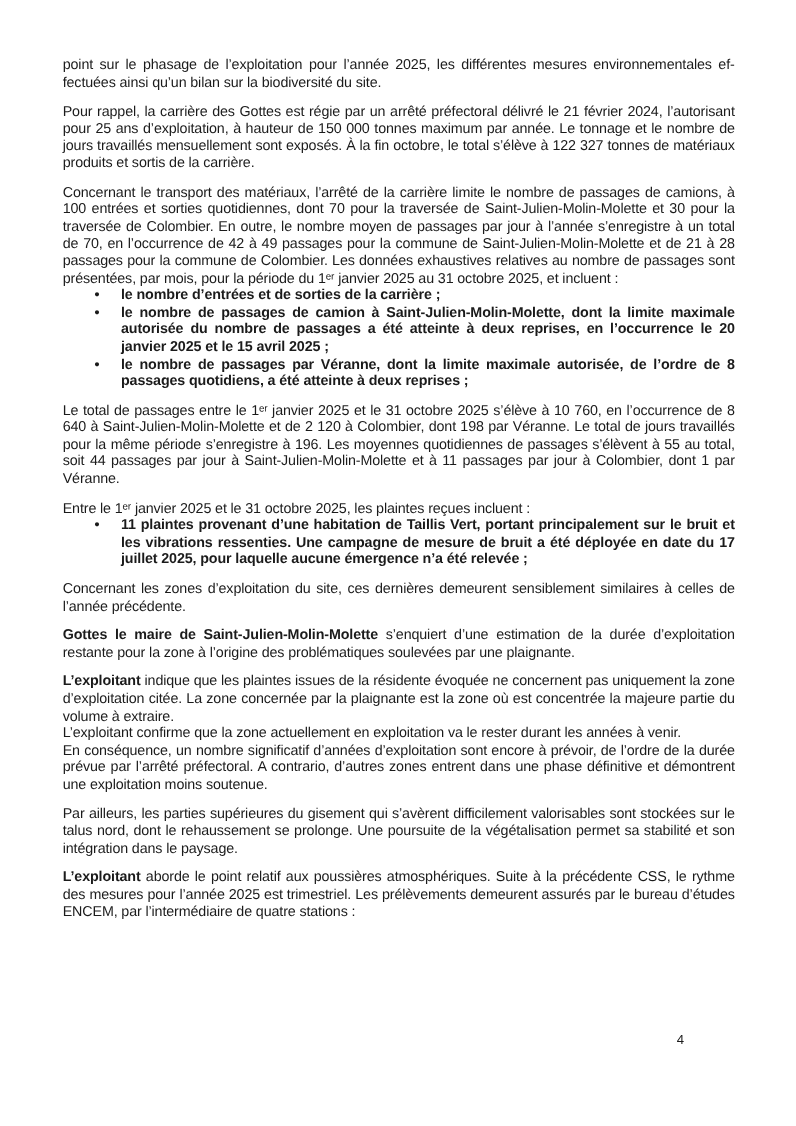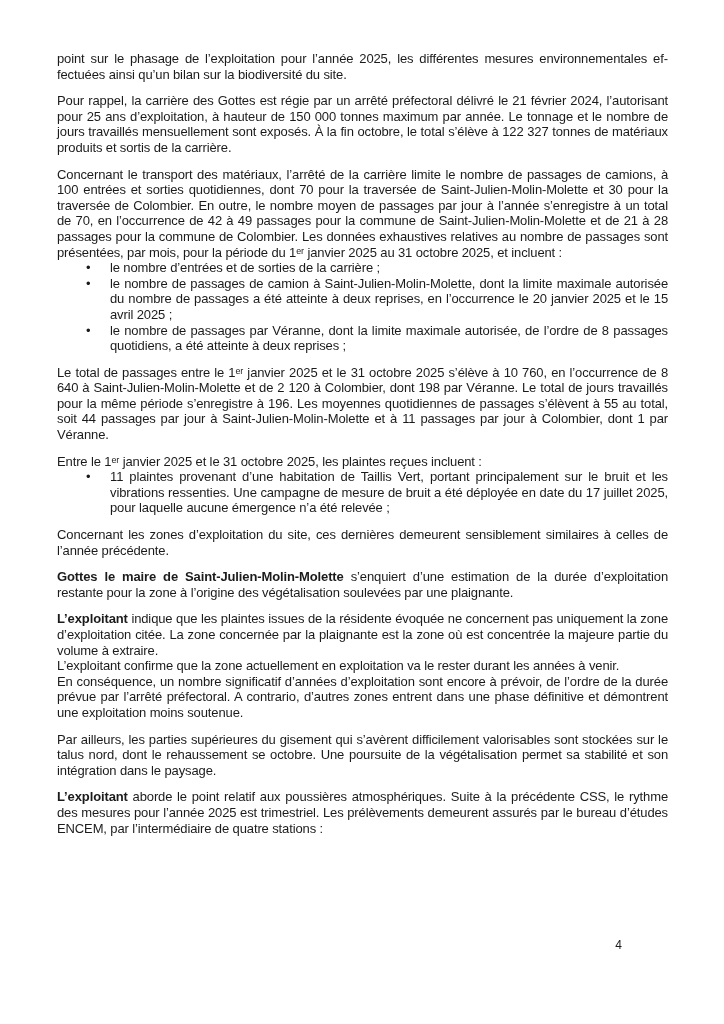--- a/index.html
+++ b/index.html
@@ -34,20 +34,21 @@
   }
   ul.bullets {
     list-style: none;
     margin: 0 0 11px 0;
     padding: 0;
   }
   ul.bullets li {
     position: relative;
     padding-left: 53px;
     text-align: justify;
+    font-weight: bold;
   }
   ul.bullets li::before {
     content: "\2022";
     position: absolute;
     left: 29px;
     top: 0;
   }
   .footer {
     position: absolute;
     left: 0;
@@ -78,30 +79,30 @@
   <p>Le total de passages entre le 1ᵉʳ janvier 2025 et le 31 octobre 2025 s’élève à 10 760, en l’occurrence de 8 640 à Saint-Julien-Molin-Molette et de 2 120 à Colombier, dont 198 par Véranne. Le total de jours tra­vaillés pour la même période s’enregistre à 196. Les moyennes quotidiennes de passages s’élèvent à 55 au total, soit 44 passages par jour à Saint-Julien-Molin-Molette et à 11 passages par jour à Colombier, dont 1 par Véranne.</p>
 
   <p class="tight">Entre le 1ᵉʳ janvier 2025 et le 31 octobre 2025, les plaintes reçues incluent&nbsp;:</p>
   <ul class="bullets">
     <li>11 plaintes provenant d’une habitation de Taillis Vert, portant principalement sur le bruit et les vibrations ressenties. Une campagne de mesure de bruit a été déployée en date du 17 juillet 2025, pour laquelle aucune émergence n’a été relevée&nbsp;;</li>
   </ul>
 
   <p>Concernant les zones d’exploitation du site, ces dernières demeurent sensiblement similaires à celles de l’année précédente.</p>
 
   <p>
-    <span class="b">Gottes le maire de Saint-Julien-Molin-Molette</span><span> s’enquiert d’une estimation de la durée d’exploitation restante pour la zone à l’origine des végétalisation soulevées par une plaignante.</span>
+    <span class="b">Gottes le maire de Saint-Julien-Molin-Molette</span><span> s’enquiert d’une estimation de la durée d’exploitation restante pour la zone à l’origine des problématiques soulevées par une plaignante.</span>
   </p>
 
   <p class="tight">
     <span class="b">L’exploitant</span><span> indique que les plaintes issues de la résidente évoquée ne concernent pas uniquement la zone d’exploitation citée. La zone concernée par la plaignante est la zone où est concentrée la ma­jeure partie du volume à extraire.</span>
   </p>
   <p class="tight">L’exploitant confirme que la zone actuellement en exploitation va le rester durant les années à venir.</p>
   <p>En conséquence, un nombre significatif d’années d’exploitation sont encore à prévoir, de l’ordre de la durée prévue par l’arrêté préfectoral. A contrario, d’autres zones entrent dans une phase définitive et démontrent une exploitation moins soutenue.</p>
 
-  <p>Par ailleurs, les parties supérieures du gisement qui s’avèrent difficilement valorisables sont stockées sur le talus nord, dont le rehaussement se octobre. Une poursuite de la végétalisation permet sa stabi­lité et son intégration dans le paysage.</p>
+  <p>Par ailleurs, les parties supérieures du gisement qui s’avèrent difficilement valorisables sont stockées sur le talus nord, dont le rehaussement se prolonge. Une poursuite de la végétalisation permet sa stabi­lité et son intégration dans le paysage.</p>
 
   <p>
     <span class="b">L’exploitant</span><span> aborde le point relatif aux poussières atmosphériques. Suite à la précédente CSS, le rythme des mesures pour l’année 2025 est trimestriel. Les prélèvements demeurent assurés par le bu­reau d’études ENCEM, par l’intermédiaire de quatre stations&nbsp;:</span>
   </p>
 
   <div class="footer">4</div>
 
 </div>
 
 </body></html>

